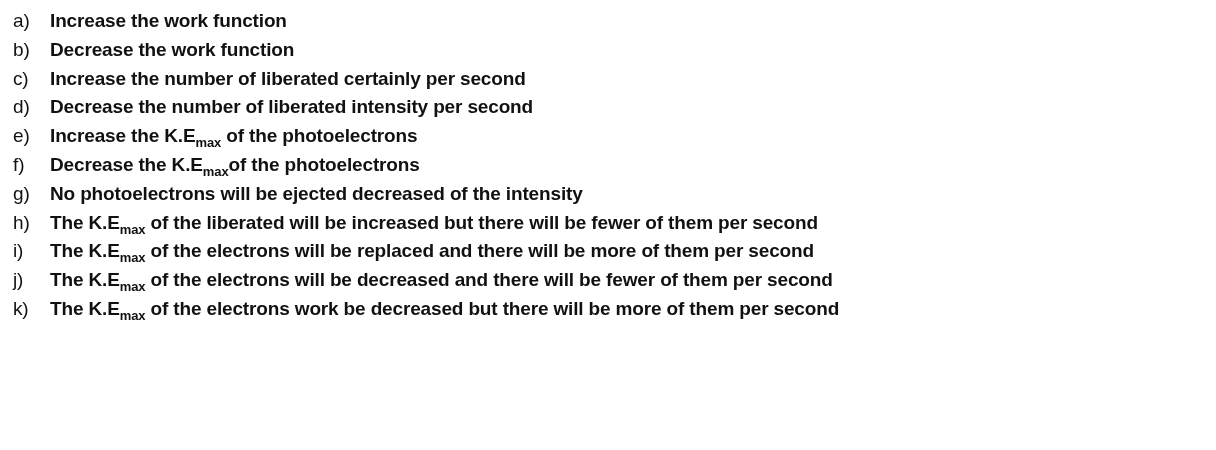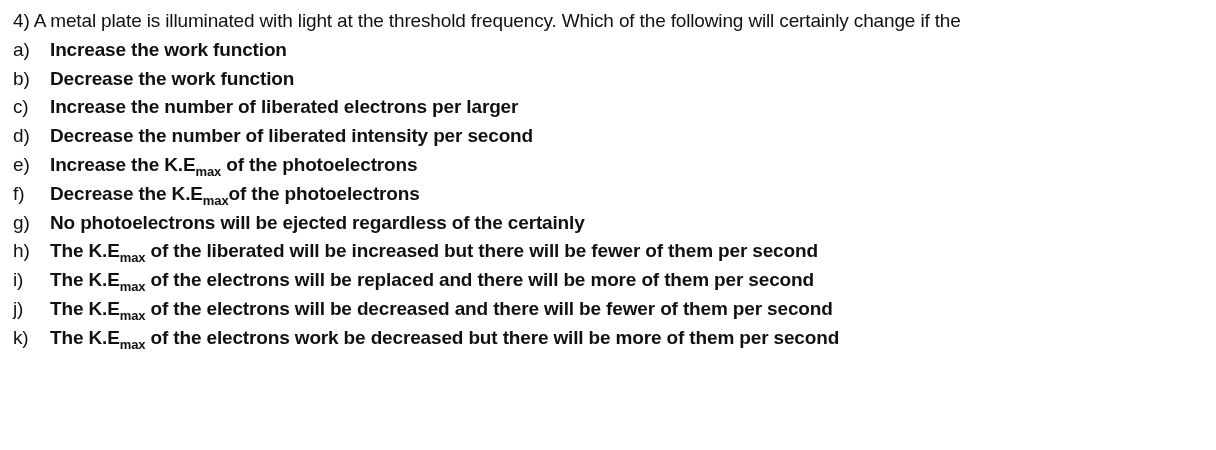--- a/index.html
+++ b/index.html
@@ -43,55 +43,54 @@
     position: relative;
     top: 5px;
     letter-spacing: -0.1px;
   }
 </style>
 </head>
 <body>
 
 <div class="page">
 
-  <div class="qline">4) A metal plate is illuminated with light at the threshold frequency. Which of the following will certainly change if the</div>
 
   <div class="opt">
     <span class="letter">a)</span>
     <span class="text"><span>Increase the work function</span><span class="sub"></span><span></span></span>
   </div>
 
   <div class="opt">
     <span class="letter">b)</span>
     <span class="text"><span>Decrease the work function</span><span class="sub"></span><span></span></span>
   </div>
 
   <div class="opt">
     <span class="letter">c)</span>
-    <span class="text"><span>Increase the number of liberated electrons per larger</span><span class="sub"></span><span></span></span>
+    <span class="text"><span>Increase the number of liberated certainly per second</span><span class="sub"></span><span></span></span>
   </div>
 
   <div class="opt">
     <span class="letter">d)</span>
     <span class="text"><span>Decrease the number of liberated intensity per second</span><span class="sub"></span><span></span></span>
   </div>
 
   <div class="opt">
     <span class="letter">e)</span>
     <span class="text"><span>Increase the K.E</span><span class="sub">max</span><span> of the photoelectrons</span></span>
   </div>
 
   <div class="opt">
     <span class="letter">f)</span>
     <span class="text"><span>Decrease the K.E</span><span class="sub">max</span><span>of the photoelectrons</span></span>
   </div>
 
   <div class="opt">
     <span class="letter">g)</span>
-    <span class="text"><span>No photoelectrons will be ejected regardless of the certainly</span><span class="sub"></span><span></span></span>
+    <span class="text"><span>No photoelectrons will be ejected decreased of the intensity</span><span class="sub"></span><span></span></span>
   </div>
 
   <div class="opt">
     <span class="letter">h)</span>
     <span class="text"><span>The K.E</span><span class="sub">max</span><span> of the liberated will be increased but there will be fewer of them per second</span></span>
   </div>
 
   <div class="opt">
     <span class="letter">i)</span>
     <span class="text"><span>The K.E</span><span class="sub">max</span><span> of the electrons will be replaced and there will be more of them per second</span></span>

